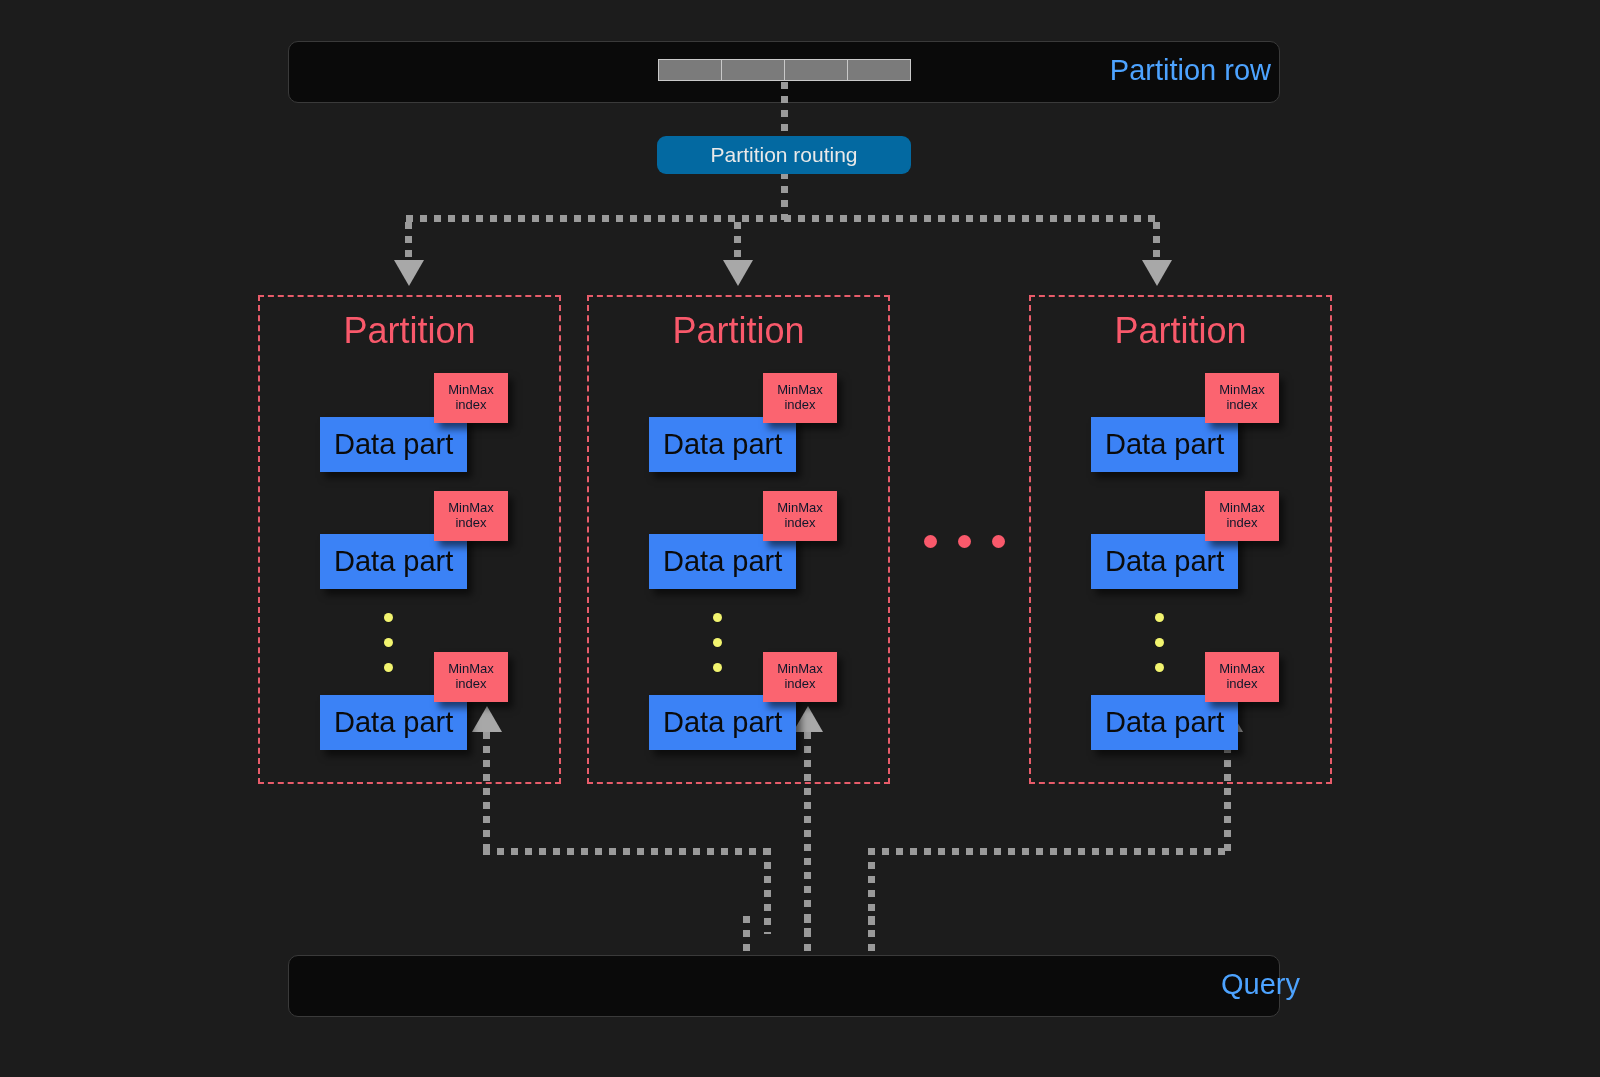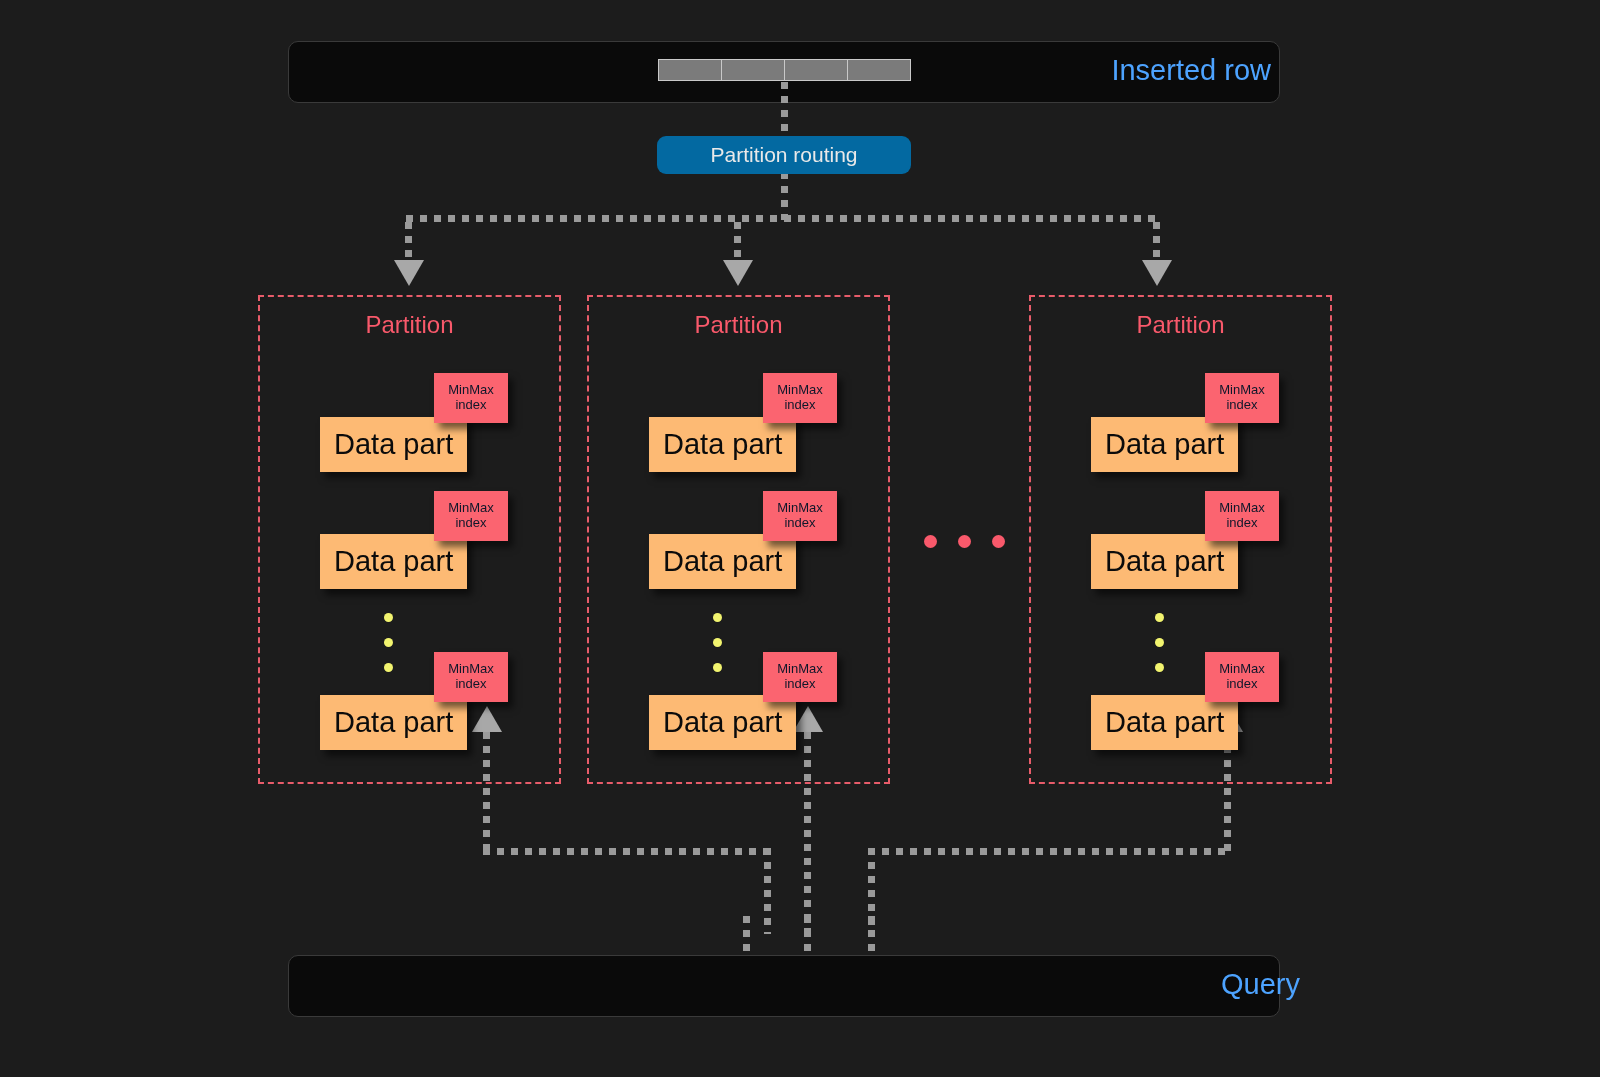--- a/index.html
+++ b/index.html
@@ -79,27 +79,27 @@
   .partition{
     position:absolute;
     border:2px dashed #e85c6a;
     box-sizing:border-box;
   }
   .partition-title{
     position:absolute;
     top:16px;left:0;right:0;
     text-align:center;
     color:#f9596b;
-    font-size:24px;
+    font-size:36px;
     line-height:1;
   }
 
   .datapart{
     position:absolute;
-    background:#fdba74;
+    background:#3b82f6;
     color:#0b0b0b;
     font-size:29px;
     display:flex;align-items:center;
     padding-left:14px;
     box-sizing:border-box;
     box-shadow:5px 6px 7px rgba(0,0,0,.55);
     z-index:3;
   }
   .minmax{
     position:absolute;
@@ -139,21 +139,21 @@
 
   <div class="bar" style="left:288px;top:41px;width:992px;height:62px;"></div>
 
   <div class="row-cells" style="left:658px;top:59px;">
     <div class="cell"></div>
     <div class="cell"></div>
     <div class="cell"></div>
     <div class="cell"></div>
   </div>
 
-  <div class="bar-label" style="right:329px;top:56px;">Inserted row</div>
+  <div class="bar-label" style="right:329px;top:56px;">Partition row</div>
 
   <div class="vline" style="left:781px;top:82px;height:56px;"></div>
 
   <div class="pill" style="left:657px;top:136px;width:254px;height:38px;">
     <span>Partition routing</span>
   </div>
 
   <div class="vline" style="left:781px;top:172px;height:48px;"></div>
 
   <div class="hline" style="left:406px;top:215px;width:755px;"></div>

